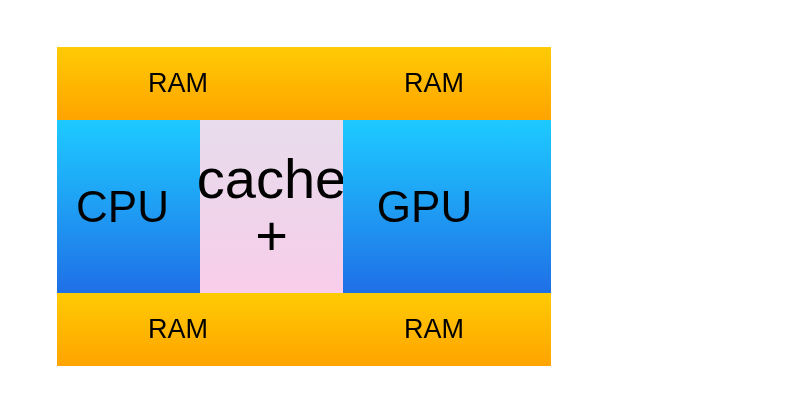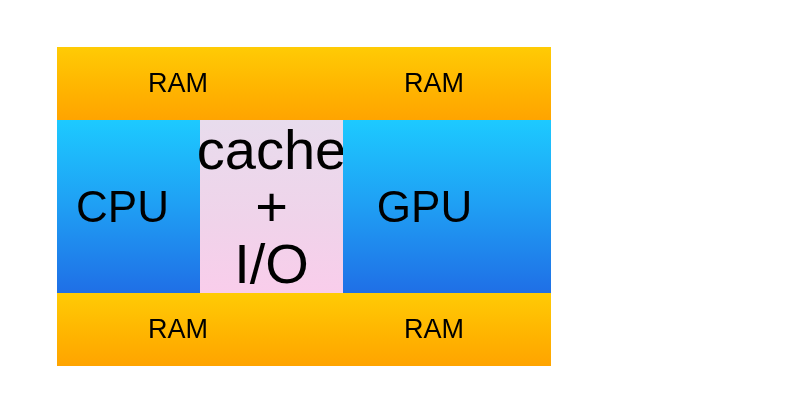--- a/index.html
+++ b/index.html
@@ -33,21 +33,20 @@
     <div class="ram-label ram-right">RAM</div>
   </div>
 
   <div class="band mid-band">
     <div class="chip cpu">
       <div class="chip-label">CPU</div>
     </div>
     <div class="cache">
       <div class="cache-line">cache</div>
       <div class="cache-line">+</div>
-      <div class="cache-line">I/O</div>
     </div>
     <div class="chip gpu">
       <div class="chip-label">GPU</div>
     </div>
   </div>
 
   <div class="band ram-band ram-bottom">
     <div class="ram-label ram-left">RAM</div>
     <div class="ram-label ram-right">RAM</div>
   </div>

